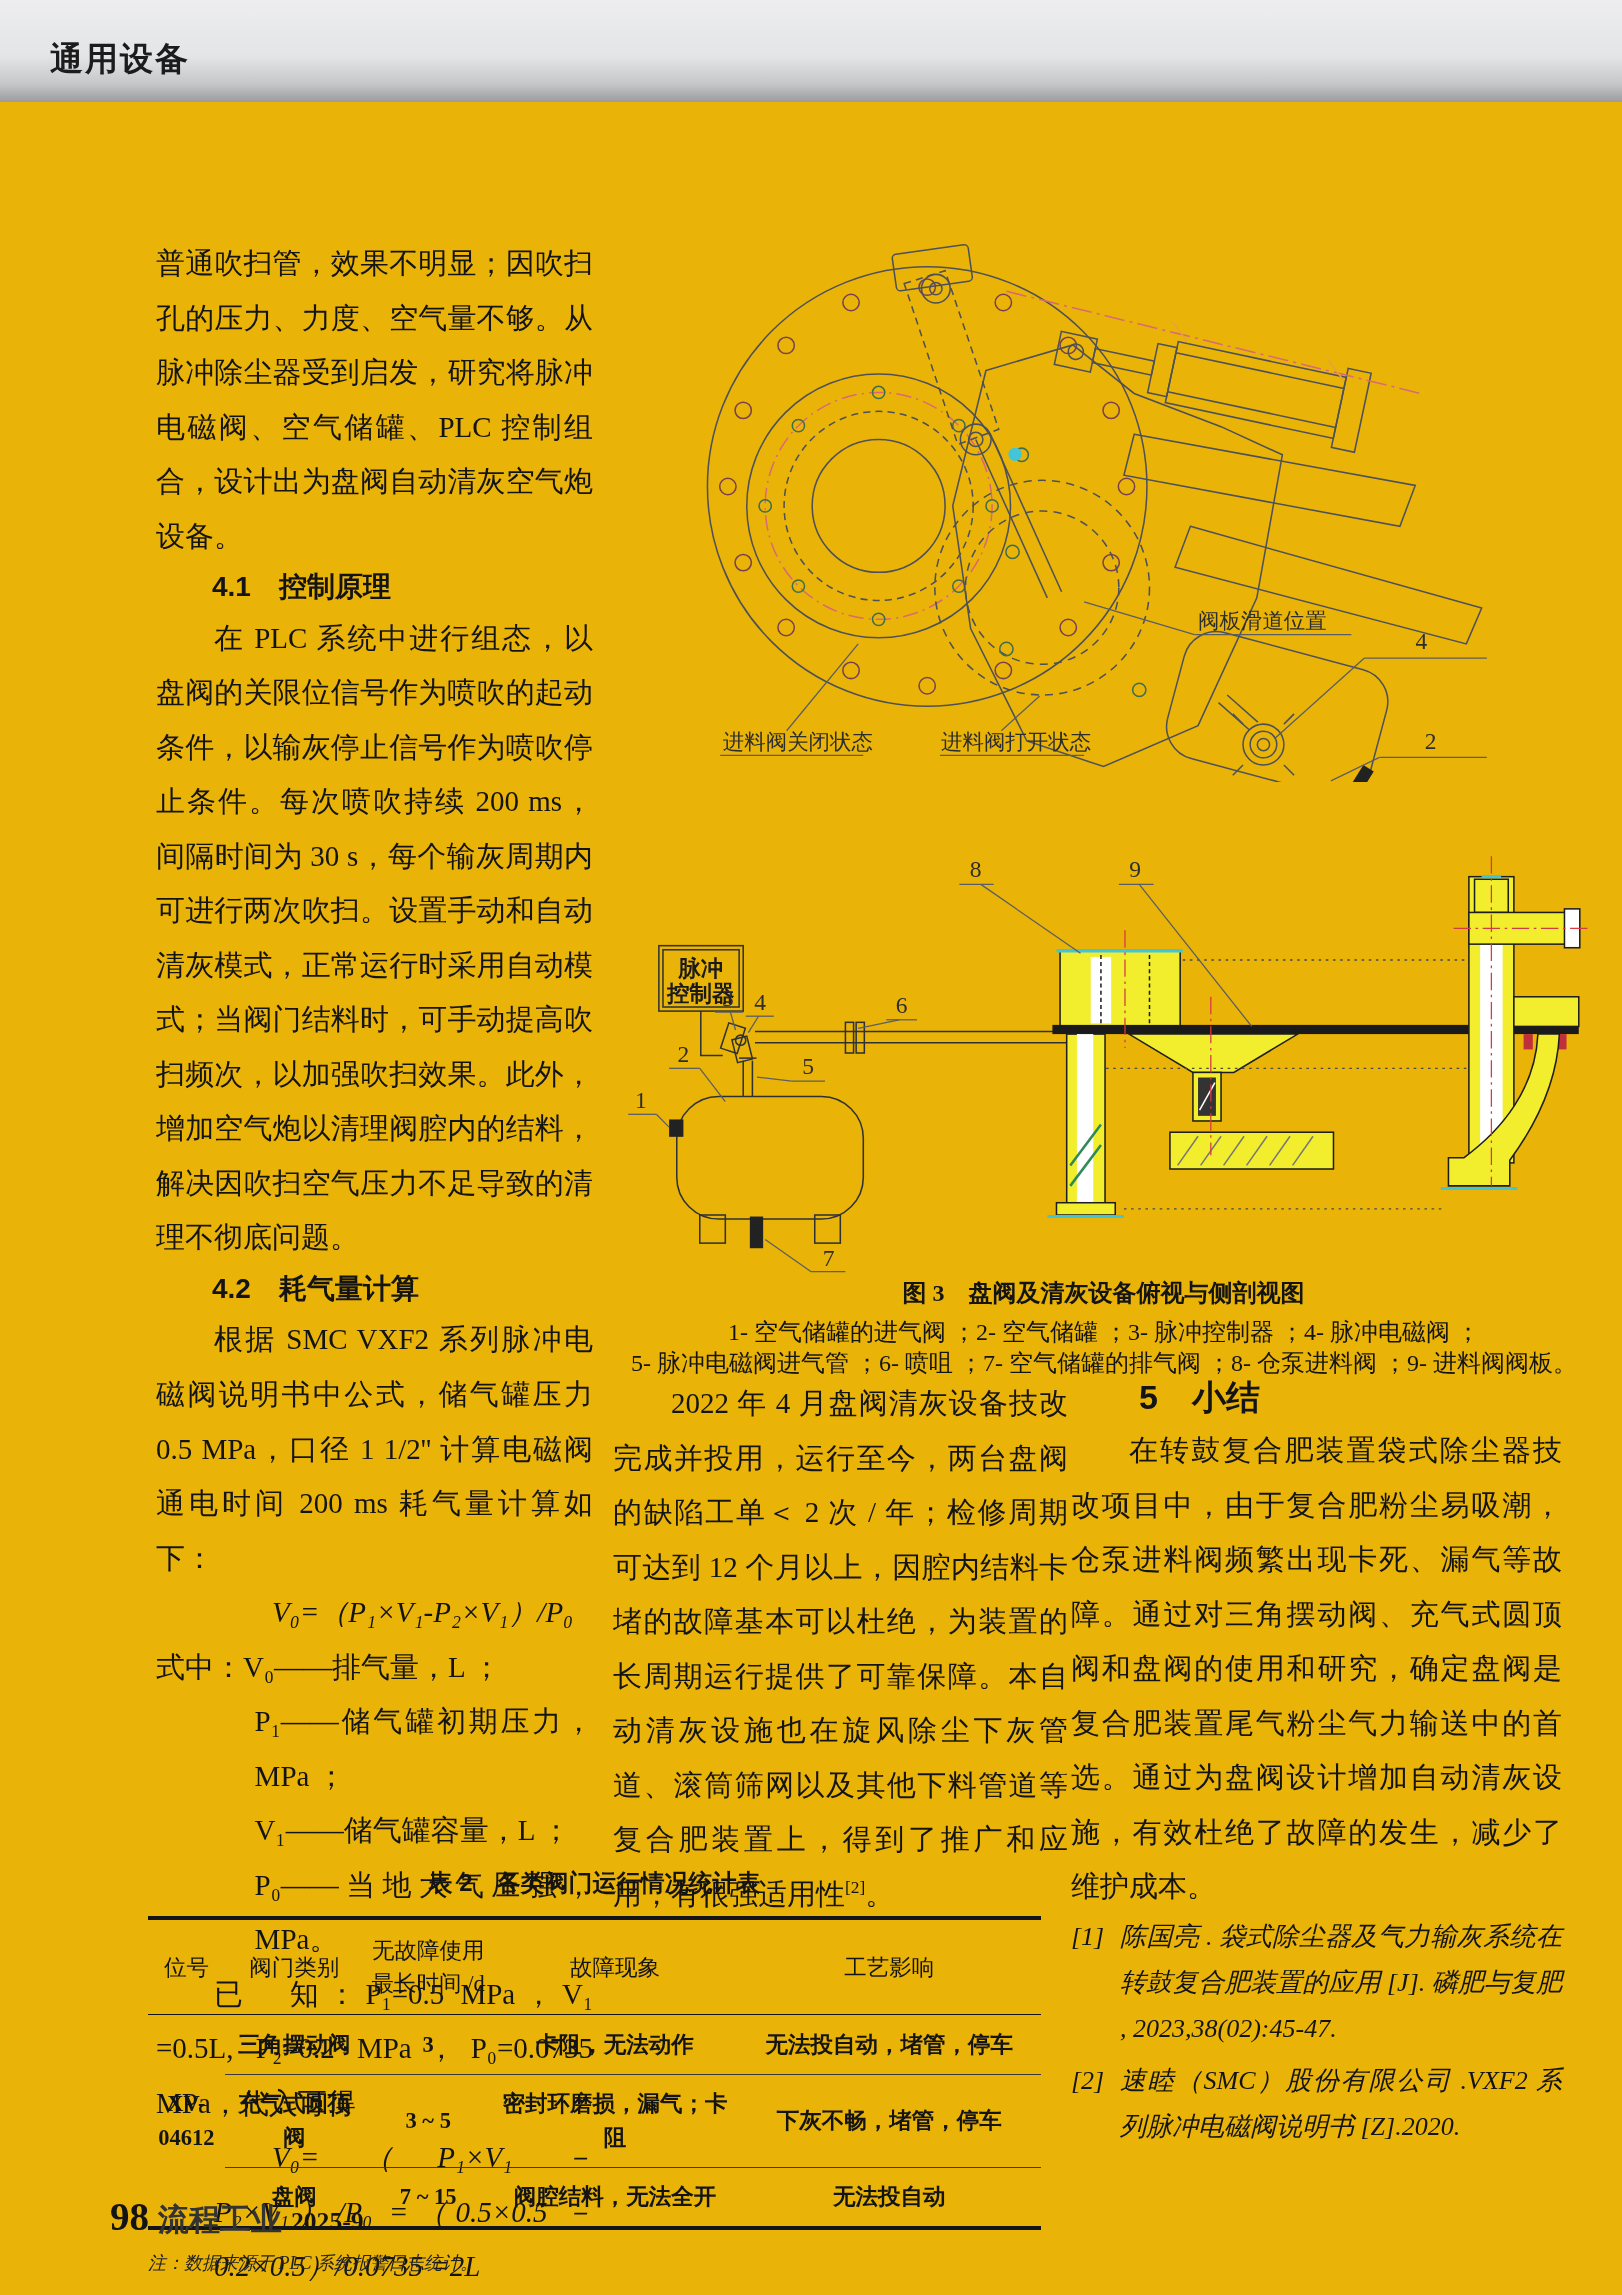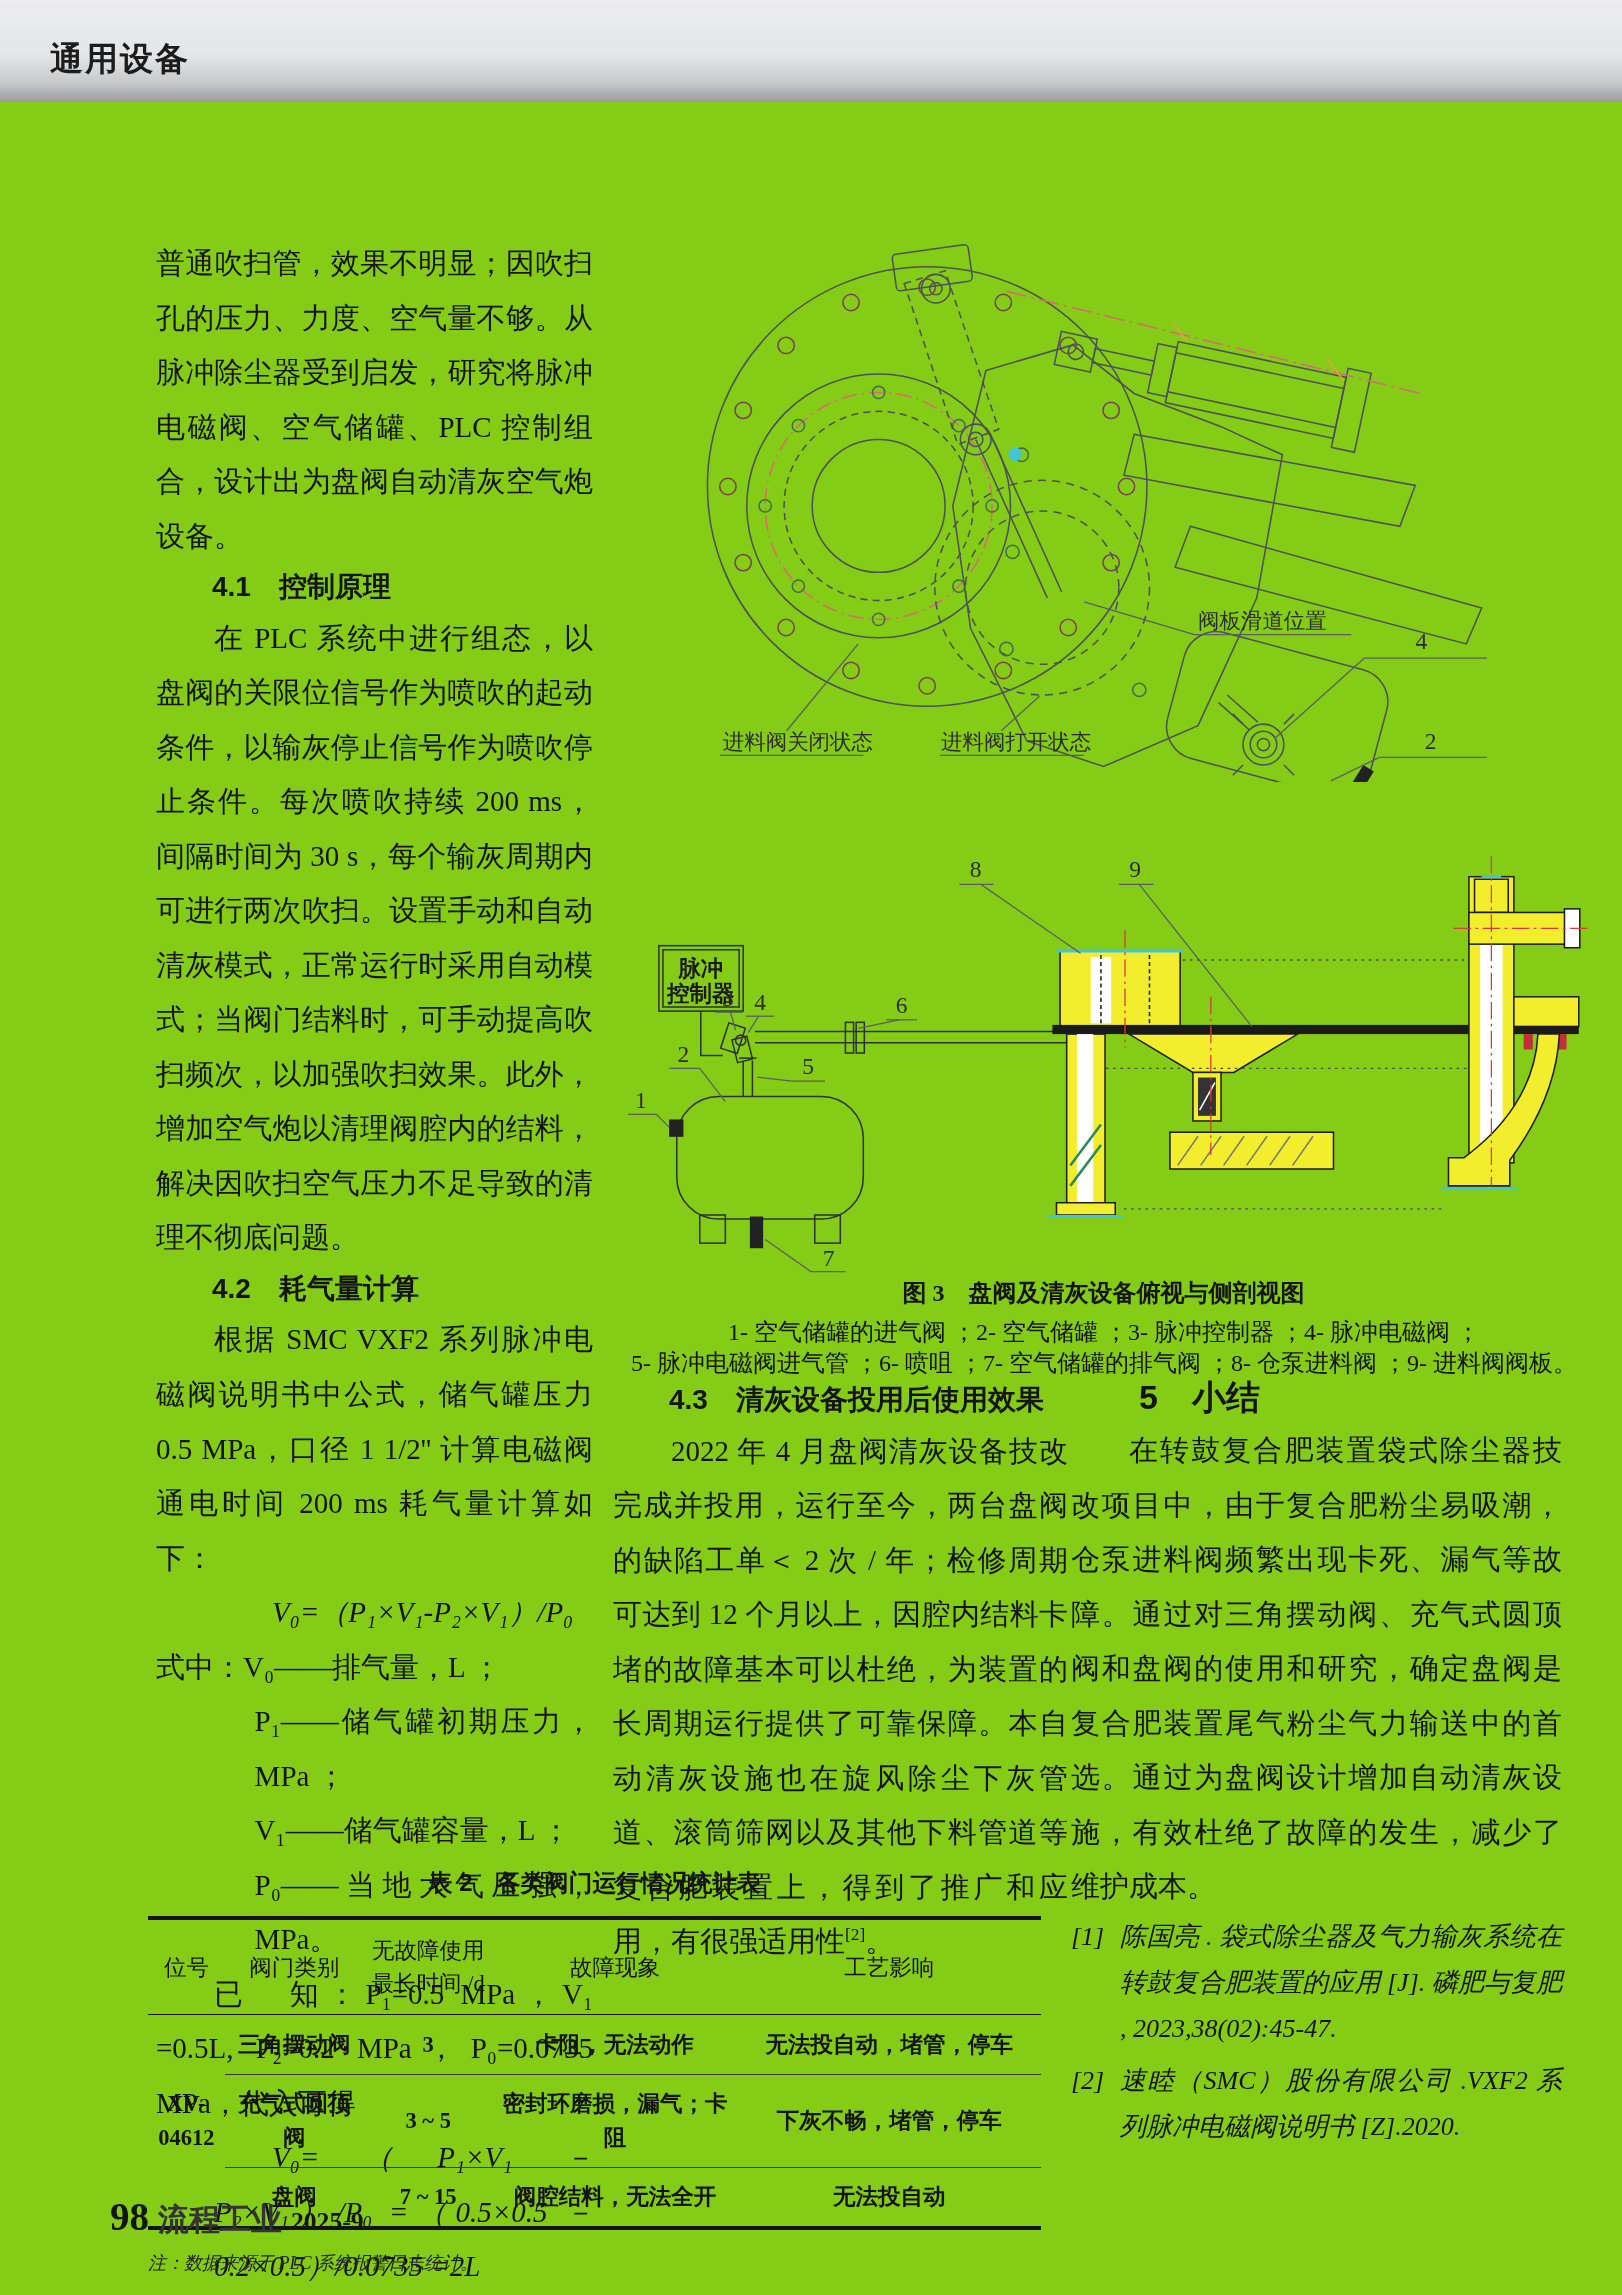--- a/index.html
+++ b/index.html
@@ -1,16 +1,16 @@
 <!DOCTYPE html>
 <html style="font-size:8.2px"><head>
 <meta charset="utf-8">
 <style>
   html,body{margin:0;padding:0;background:#d8d9db;}
-  .page{position:relative;width:1623px;height:2295px;background:#84cc16;overflow:hidden;
+  .page{position:relative;width:1623px;height:2295px;background:#eab308;overflow:hidden;
         font-family:"Liberation Serif", serif;color:#141414;}
   
   .band{position:absolute;left:0;top:0;width:1623px;height:102px;
         background:linear-gradient(to bottom,#ededef 0%,#e4e5e7 55%,#c6c7c9 82%,#9b9c9f 100%);}
   .band-title{position:absolute;left:50px;top:37px;font-family:"Liberation Sans",sans-serif;
         font-weight:bold;font-size:33px;color:#1c1c1c;letter-spacing:2px;}
   
   .col{position:absolute;text-align:justify;font-size:29px;line-height:1.88;}
   .col p{margin:0;text-indent:2em;}
   .col p.nofirst{text-indent:0;}
@@ -306,21 +306,20 @@
     <text x="45" y="548" class="fnum" text-anchor="middle">1</text>
     <text x="372" y="482" class="fnum" text-anchor="middle">5</text>
     <text x="412" y="856" class="fnum" text-anchor="middle">7</text>
   </svg>
 
   <div class="fig-caption">图 3　盘阀及清灰设备俯视与侧剖视图</div>
   <div class="fig-legend" style="top:1314px;">1- 空气储罐的进气阀 ；2- 空气储罐 ；3- 脉冲控制器 ；4- 脉冲电磁阀 ；</div>
   <div class="fig-legend" style="top:1345px;">5- 脉冲电磁阀进气管 ；6- 喷咀 ；7- 空气储罐的排气阀 ；8- 仓泵进料阀 ；9- 进料阀阀板。</div>
 
   <div class="col" style="left:613px;top:1376px;width:455px;">
-    <p class="h-sec">4.3　清灰设备投用后使用效果</p>
     <p><span>2022 年 4 月盘阀清灰设备技改完成并投用，运行至今，两台盘阀的缺陷工单＜ 2 次 / 年；检修周期可达到 12 个月以上，因腔内结料卡堵的故障基本可以杜绝，为装置的长周期运行提供了可靠保障。本自动清灰设施也在旋风除尘下灰管道、滚筒筛网以及其他下料管道等复合肥装置上，得到了推广和应用，有很强适用性</span><sup>[2]</sup><span>。</span></p>
   </div>
 
   <div class="col" style="left:1071px;top:1372px;width:491px;">
     <p class="h-big">5　小结</p>
     <p>在转鼓复合肥装置袋式除尘器技改项目中，由于复合肥粉尘易吸潮，仓泵进料阀频繁出现卡死、漏气等故障。通过对三角摆动阀、充气式圆顶阀和盘阀的使用和研究，确定盘阀是复合肥装置尾气粉尘气力输送中的首选。通过为盘阀设计增加自动清灰设施，有效杜绝了故障的发生，减少了维护成本。</p>
     <div class="ref">
       <span class="ref-no">[1]</span>
       <span class="ref-text">陈国亮 . 袋式除尘器及气力输灰系统在转鼓复合肥装置的应用 [J]. 磷肥与复肥 , 2023,38(02):45-47.</span>
     </div>

